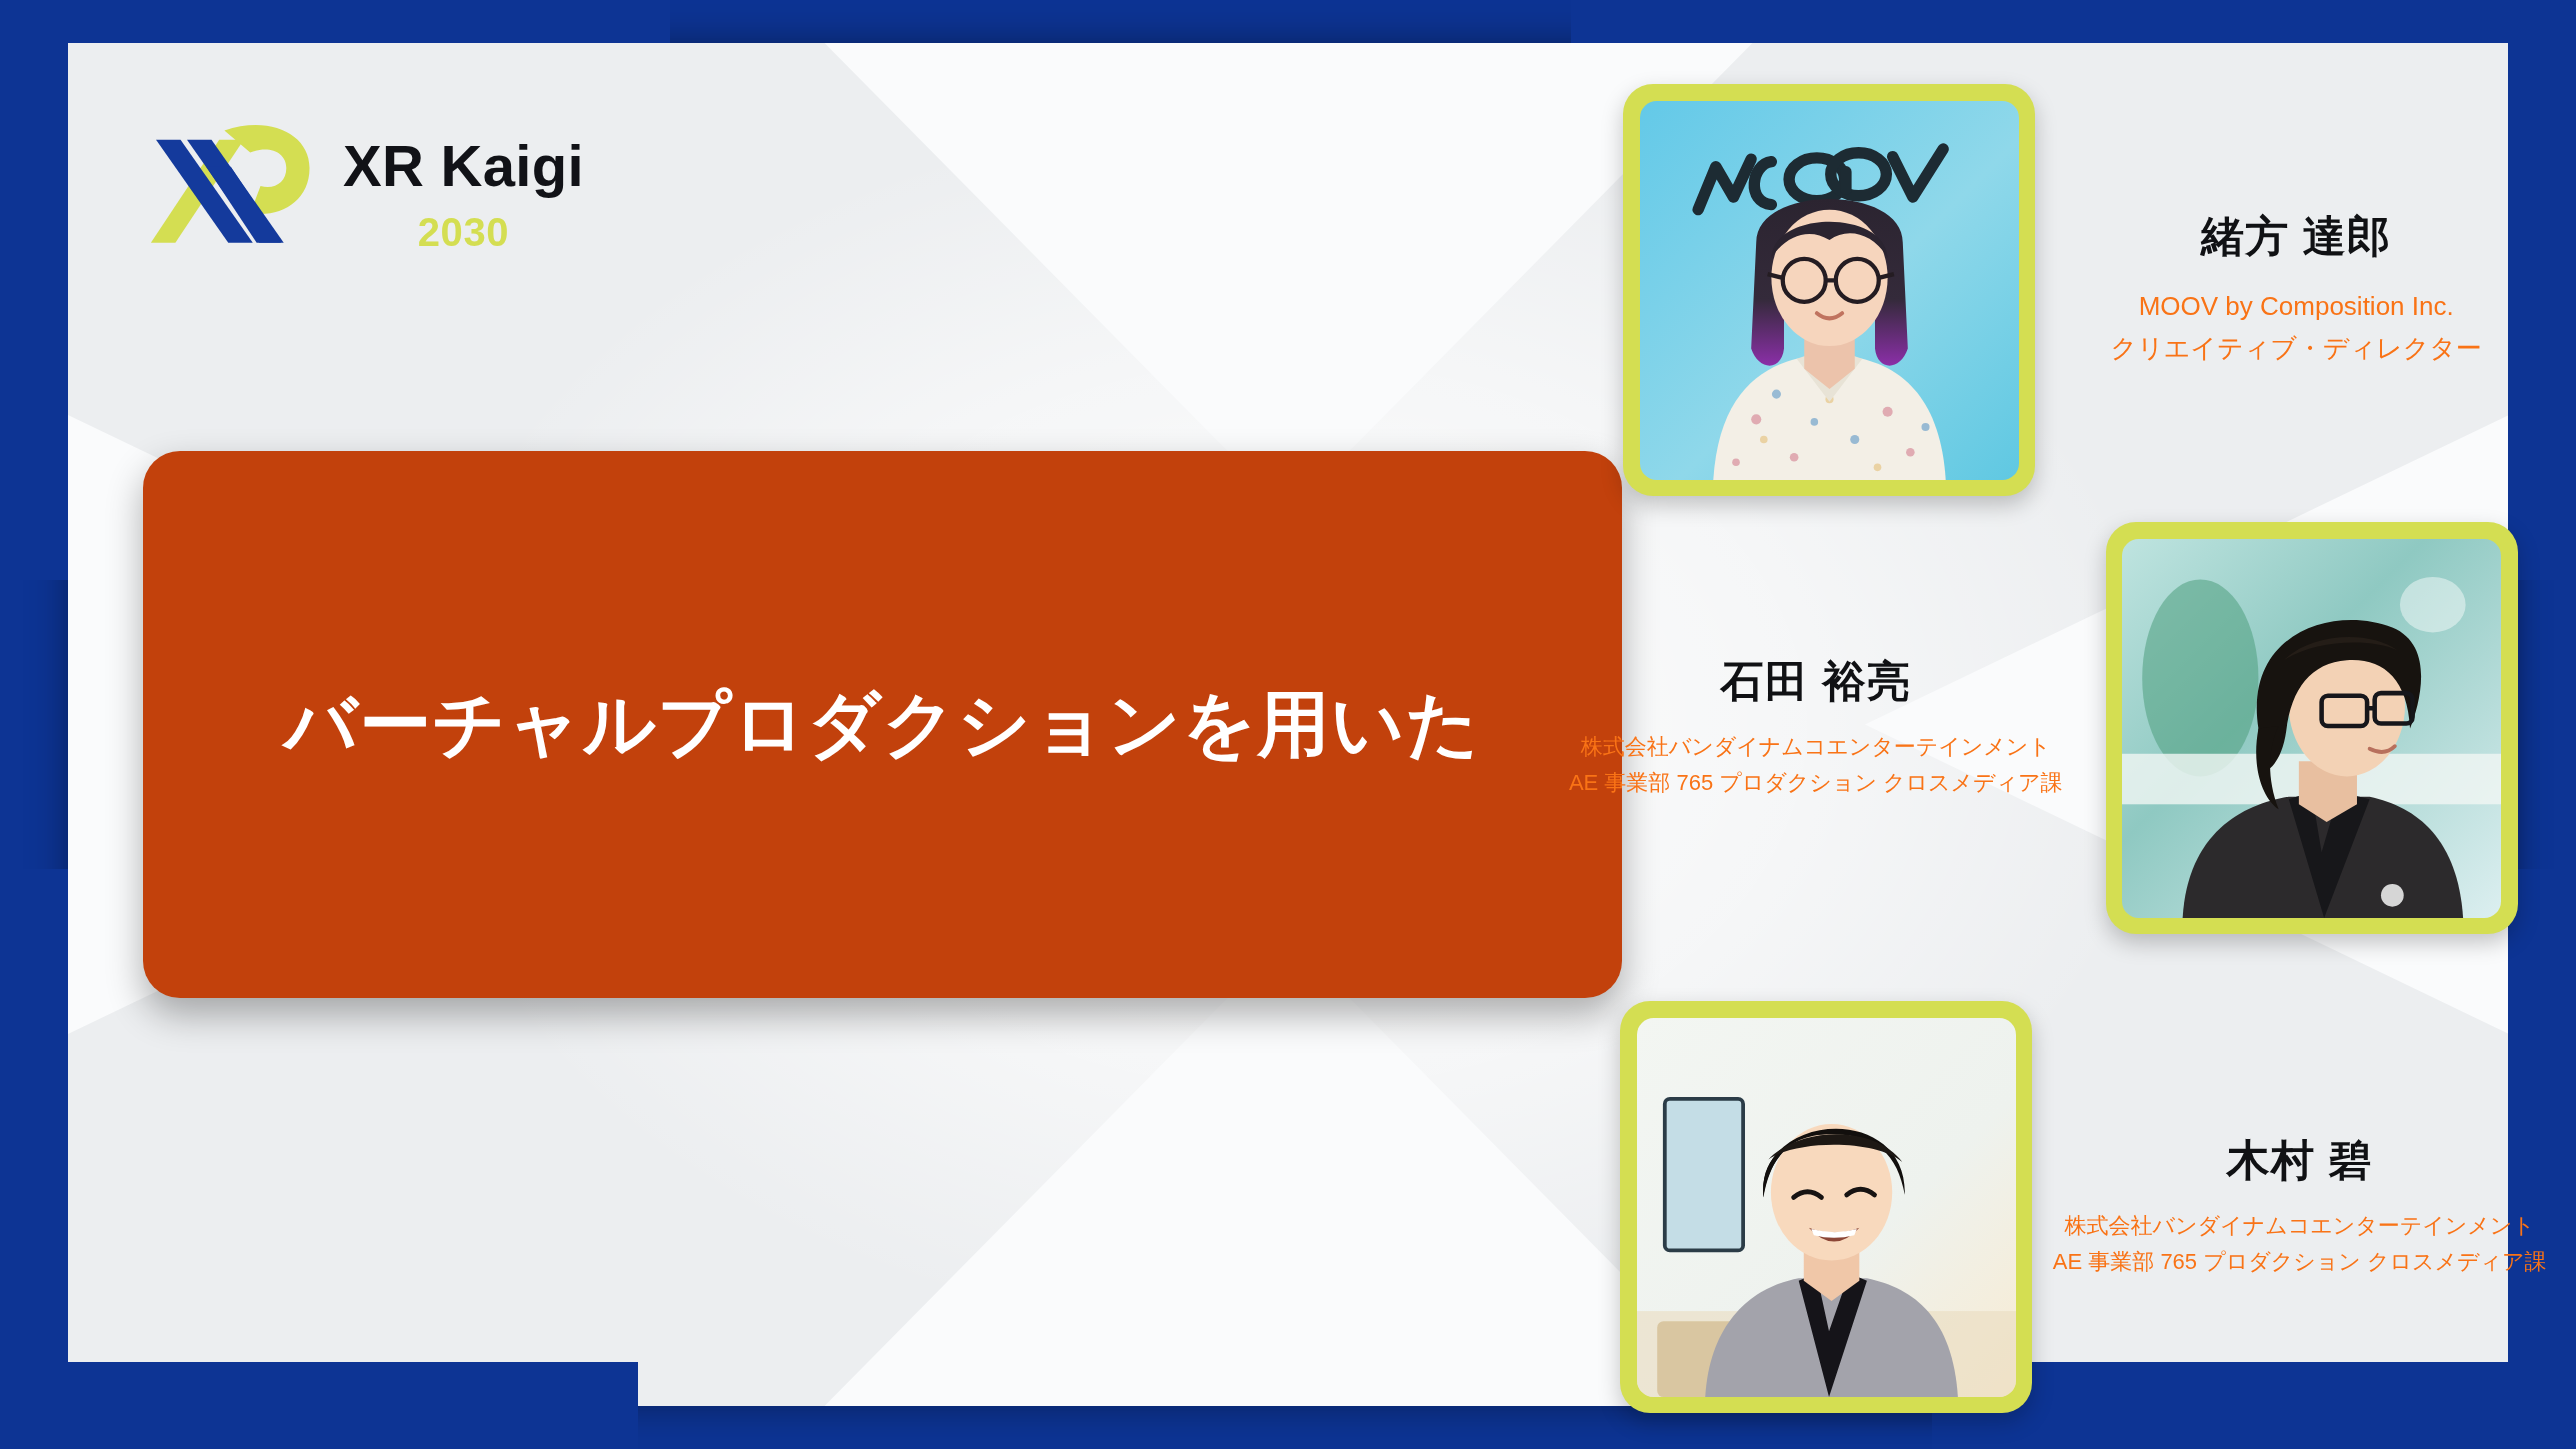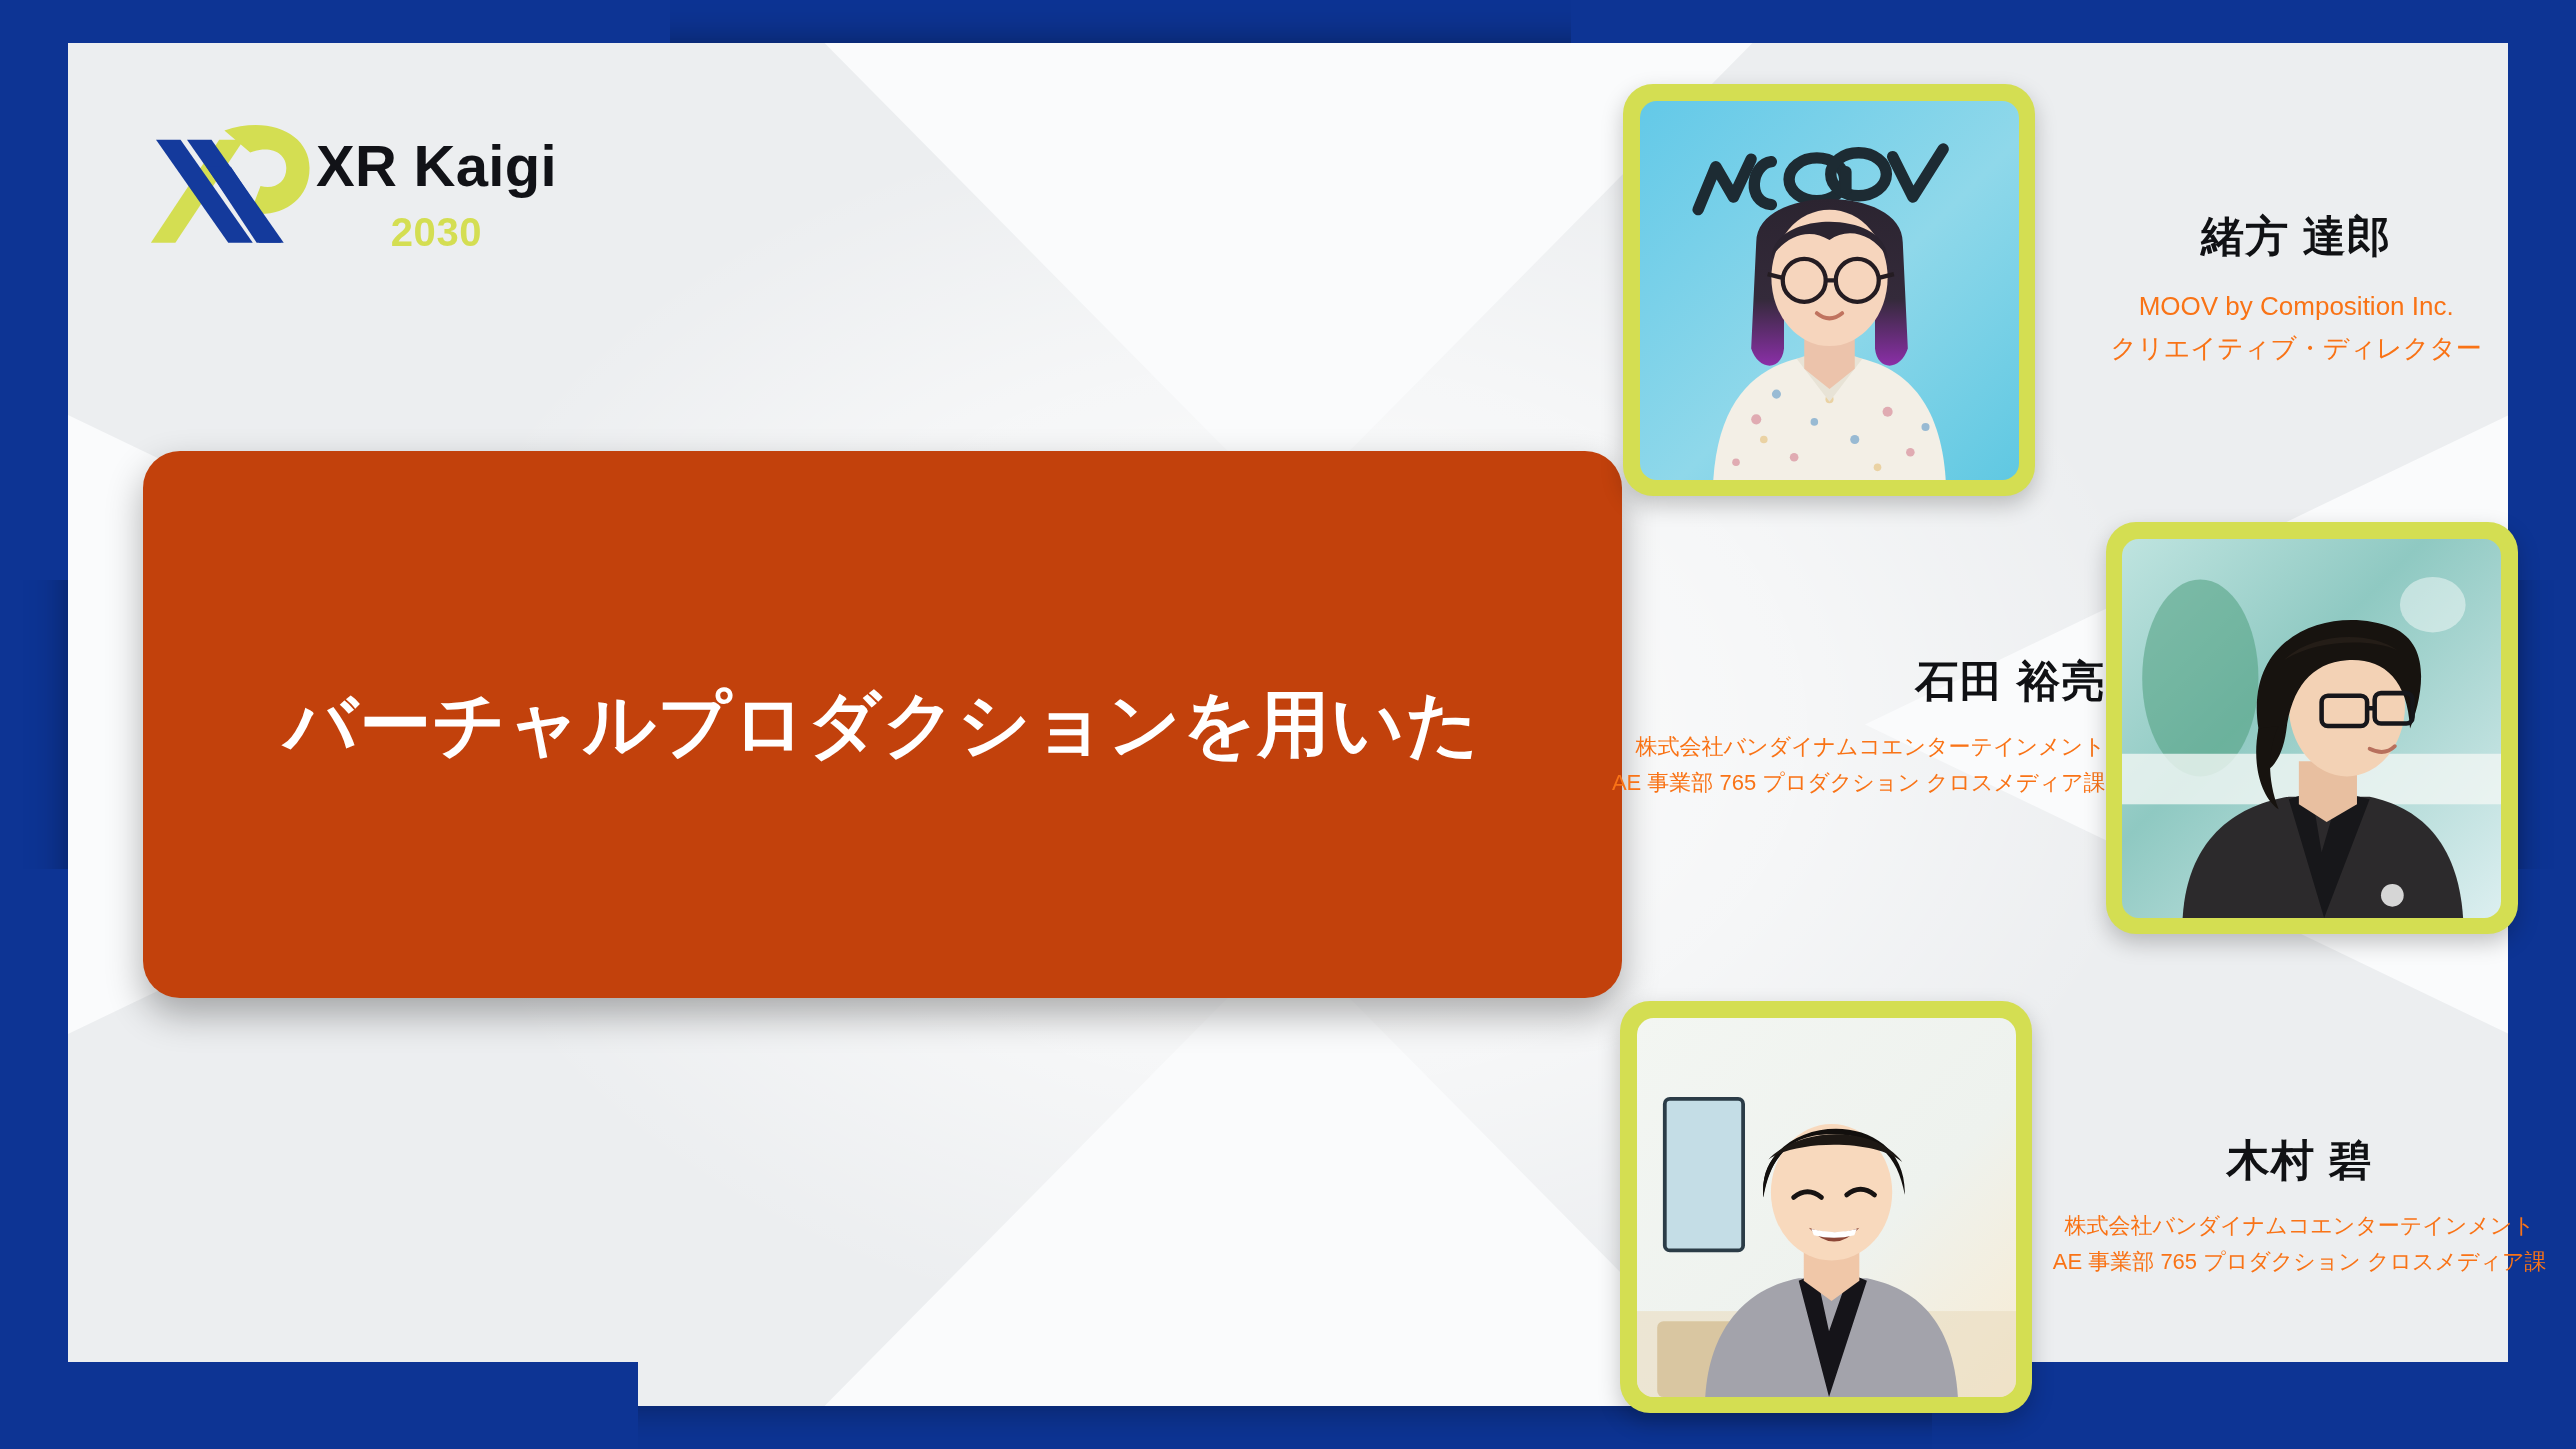--- a/index.html
+++ b/index.html
@@ -61,21 +61,21 @@
   .bk-tr-h{ right:0;  top:0;    width:1005px; height:43px; }
   .bk-tr-v{ right:0;  top:0;    width:68px;  height:580px; }
   .bk-bl-h{ left:0;   bottom:0; width:638px;  height:87px; }
   .bk-bl-v{ left:0;   bottom:0; width:68px;  height:580px; }
   .bk-br-h{ right:0;  bottom:0; width:644px; height:87px; }
   .bk-br-v{ right:0;  bottom:0; width:68px;  height:580px; }
 
   
   .logo-block{
     position:absolute; left:147px; top:119px;
-    display:flex; align-items:flex-start; z-index:7;
+    display:flex; align-items:flex-start; gap:27px; z-index:7;
   }
   .logo-mark{ width:169px; height:135px; }
   .logo-words{ display:flex; flex-direction:column; align-items:center; padding-top:18px; }
   .logo-title{
     font-size:58px; font-weight:700; letter-spacing:0.3px;
     color:#111217; line-height:1;
     font-family:"Liberation Sans", sans-serif;
   }
   .logo-year{
     margin-top:16.7px; font-size:40px; font-weight:700;
@@ -117,21 +117,21 @@
   .photo{
     width:379px; height:379px;
     border-radius:16.7px;
     overflow:hidden;
     position:relative;
   }
   .photo svg{ display:block; width:100%; height:100%; }
 
   .speaker-text{ flex:1 1 auto; }
   .speaker-text.right{ padding-left:20px; text-align:center; }
-  .speaker-text.left { text-align:right; }
+  .speaker-text.left { padding-right:43px; text-align:center; }
 
   .sp-name{
     font-size:43px; font-weight:700; color:#101114;
     line-height:1.2; letter-spacing:1.3px; white-space:nowrap;
   }
   .sp-org{
     margin-top:22px;
     font-size:26px; font-weight:400; color:#f97316;
     line-height:1.62; white-space:nowrap;
   }

